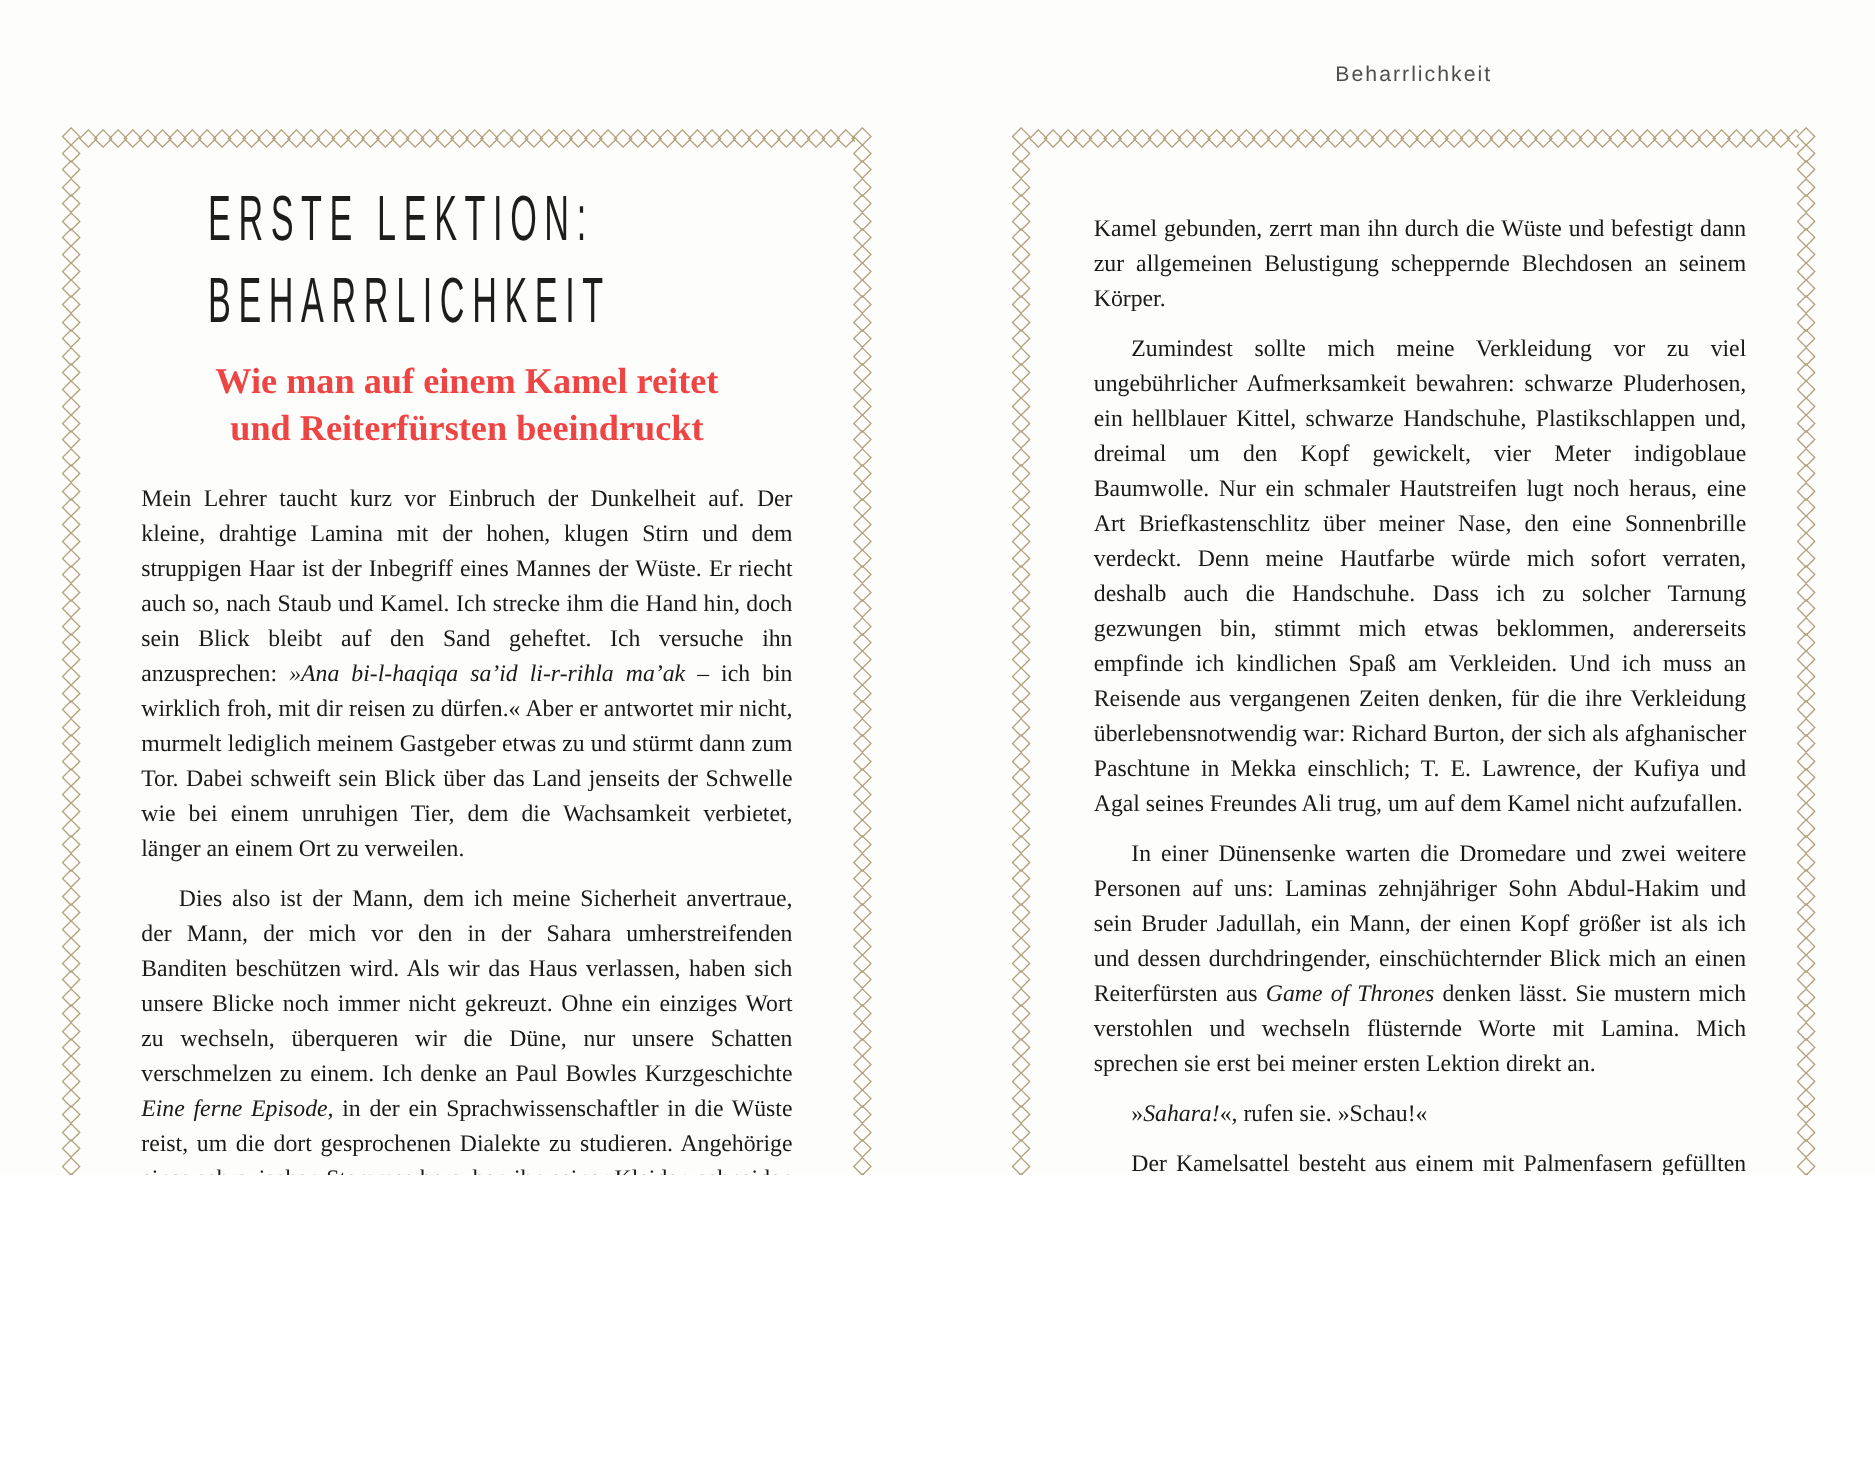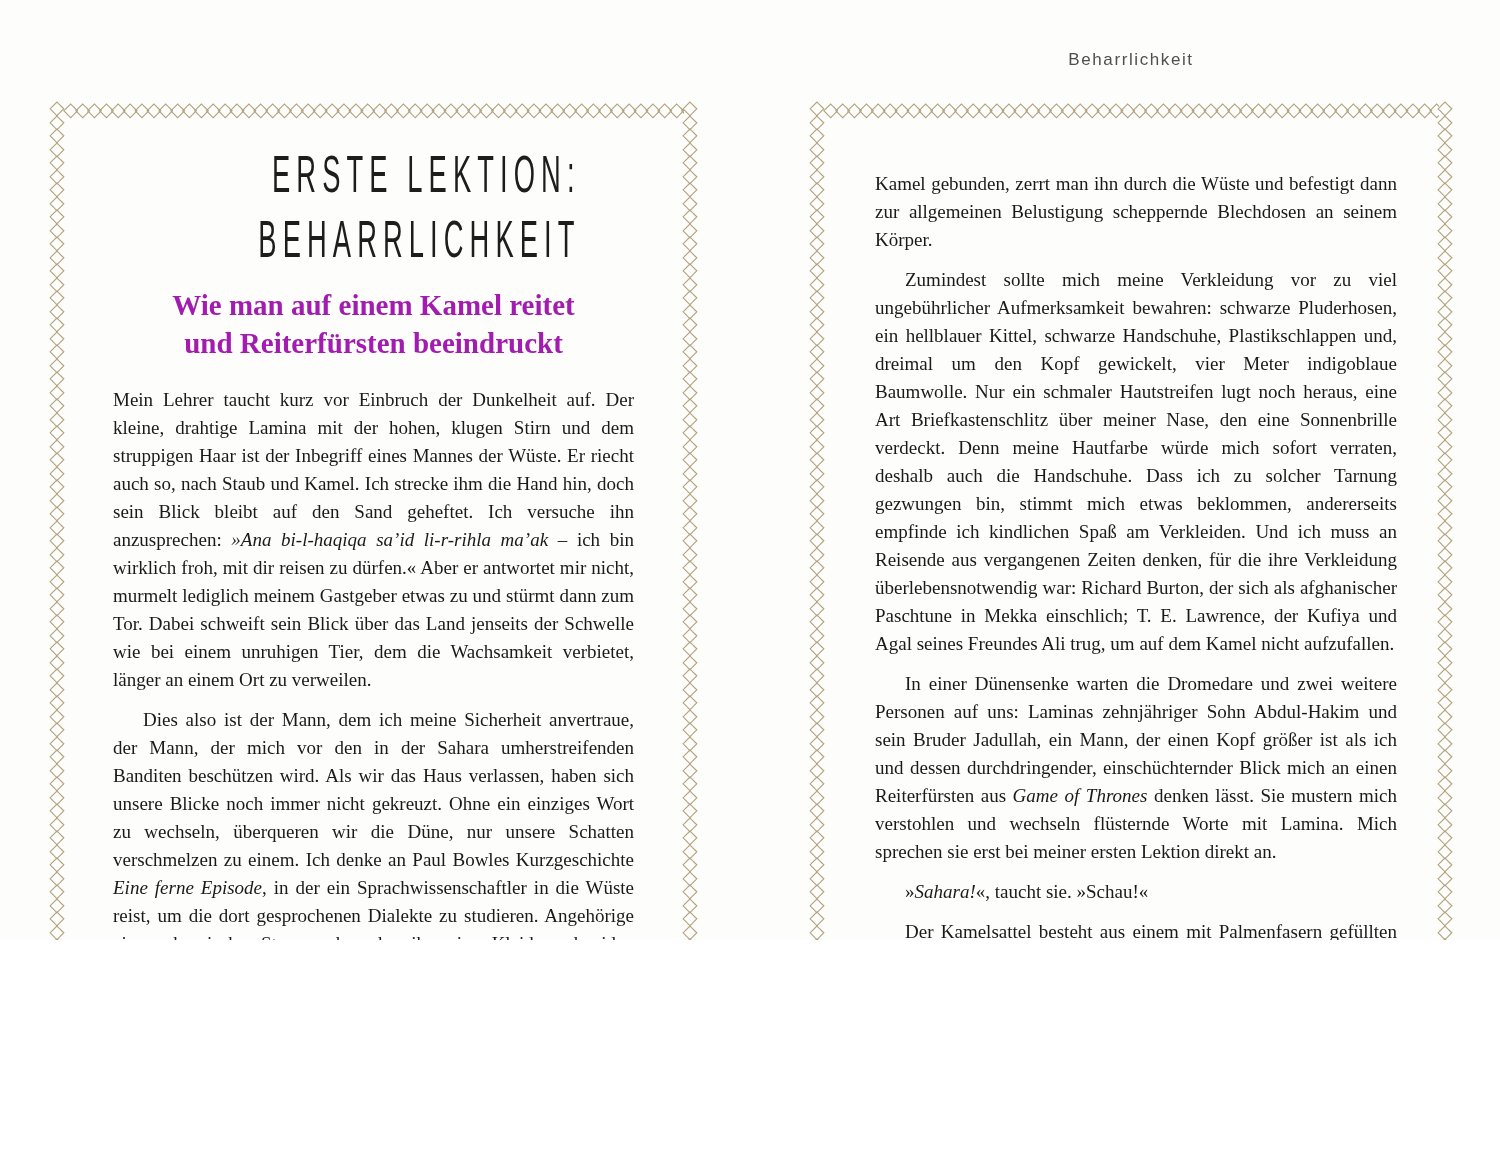--- a/index.html
+++ b/index.html
@@ -63,37 +63,37 @@
     text-align: center;
   }
   .dmv.left  { left: -10px; }
   .dmv.right { right: -10px; }
 
   
   .content { position: absolute; inset: 12px; overflow: hidden; }
   .content.c-left  { padding: 6px 32px 0; }
   .content.c-right { padding: 36px 24px 0 34px; }
 
-  .chapter-title { text-align: right; margin: 14px 0 14px; }
+  .chapter-title { text-align: left; margin: 14px 0 14px; }
   .title-line {
     display: block;
     font-family: "Liberation Sans", sans-serif;
     font-weight: 400;
     font-size: 36px;
     color: #1d1d1b;
     letter-spacing: 8px;
     line-height: 65px;
     transform: scaleY(1.42) scaleX(0.76);
   }
 
   .chapter-subtitle {
     text-align: center;
     font-size: 29px;
     line-height: 38px;
-    color: #a21caf;
+    color: #ef4444;
     margin: 0 0 24px;
   }
   .subtitle-line { display: block; }
 
   .body {
     font-size: 19px;
     line-height: 28px;
     color: #1a1a18;
     text-align: justify;
     hyphens: auto;
@@ -135,21 +135,21 @@
     <div class="dmh top" style="color: rgb(178, 161, 125);">◇◇◇◇◇◇◇◇◇◇◇◇◇◇◇◇◇◇◇◇◇◇◇◇◇◇◇◇◇◇◇◇◇◇◇◇◇◇◇◇◇◇◇◇◇◇◇◇◇◇◇◇◇◇◇◇◇◇◇◇</div>
     <div class="dmh bottom" style="color: rgb(178, 161, 125);">◇◇◇◇◇◇◇◇◇◇◇◇◇◇◇◇◇◇◇◇◇◇◇◇◇◇◇◇◇◇◇◇◇◇◇◇◇◇◇◇◇◇◇◇◇◇◇◇◇◇◇◇◇◇◇◇◇◇◇◇</div>
     <div class="dmv left" style="color: rgb(178, 161, 125);">◇◇◇◇◇◇◇◇◇◇◇◇◇◇◇◇◇◇◇◇◇◇◇◇◇◇◇◇◇◇◇◇◇◇◇◇◇◇◇◇◇◇◇◇◇◇◇◇◇◇◇◇◇◇◇◇◇◇◇◇◇◇◇◇◇◇◇◇◇◇◇◇◇◇◇◇◇◇◇◇◇◇◇◇◇◇◇◇◇◇</div>
     <div class="dmv right" style="color: rgb(178, 161, 125);">◇◇◇◇◇◇◇◇◇◇◇◇◇◇◇◇◇◇◇◇◇◇◇◇◇◇◇◇◇◇◇◇◇◇◇◇◇◇◇◇◇◇◇◇◇◇◇◇◇◇◇◇◇◇◇◇◇◇◇◇◇◇◇◇◇◇◇◇◇◇◇◇◇◇◇◇◇◇◇◇◇◇◇◇◇◇◇◇◇◇</div>
 
     <div class="content c-right">
       <div class="body">
           <p><span>Kamel gebunden, zerrt man ihn durch die Wüste und befestigt dann zur allgemeinen Belustigung scheppernde Blechdosen an seinem Körper.</span></p>
           <p class="indent"><span>Zumindest sollte mich meine Verkleidung vor zu viel ungebührlicher Aufmerksamkeit bewahren: schwarze Pluderhosen, ein hellblauer Kittel, schwarze Handschuhe, Plastikschlappen und, dreimal um den Kopf gewickelt, vier Meter indigoblaue Baumwolle. Nur ein schmaler Hautstreifen lugt noch heraus, eine Art Briefkastenschlitz über meiner Nase, den eine Sonnenbrille verdeckt. Denn meine Hautfarbe würde mich sofort verraten, deshalb auch die Handschuhe. Dass ich zu solcher Tarnung gezwungen bin, stimmt mich etwas beklommen, andererseits empfinde ich kindlichen Spaß am Verkleiden. Und ich muss an Reisende aus vergangenen Zeiten denken, für die ihre Verkleidung überlebensnotwendig war: Richard Burton, der sich als afghanischer Paschtune in Mekka einschlich; T. E. Lawrence, der Kufiya und Agal seines Freundes Ali trug, um auf dem Kamel nicht aufzufallen.</span></p>
           <p class="indent"><span>In einer Dünensenke warten die Dromedare und zwei weitere Personen auf uns: Laminas zehnjähriger Sohn Abdul-Hakim und sein Bruder Jadullah, ein Mann, der einen Kopf größer ist als ich und dessen durchdringender, einschüchternder Blick mich an einen Reiterfürsten aus </span><em>Game of Thrones</em><span> denken lässt. Sie mustern mich verstohlen und wechseln flüsternde Worte mit Lamina. Mich sprechen sie erst bei meiner ersten Lektion direkt an.</span></p>
-          <p class="indent"><span>»</span><em>Sahara!</em><span>«, taucht sie. »Schau!«</span></p>
+          <p class="indent"><span>»</span><em>Sahara!</em><span>«, rufen sie. »Schau!«</span></p>
           <p class="indent"><span>Der Kamelsattel besteht aus einem mit Palmenfasern gefüllten Polster aus ungegerbtem Leder, das auf ein hölzernes Gestell gespannt ist. Diese Sänfte wird auf eine gefaltete Satteldecke seinem und um den Kamelbauch herum festgebunden. Hinten bildet ein</span></p>
         </div>
     </div>
   </div>
 
   <div class="page-number pn-left">– 38 –</div>
 
 </div>
 
 </body></html>

